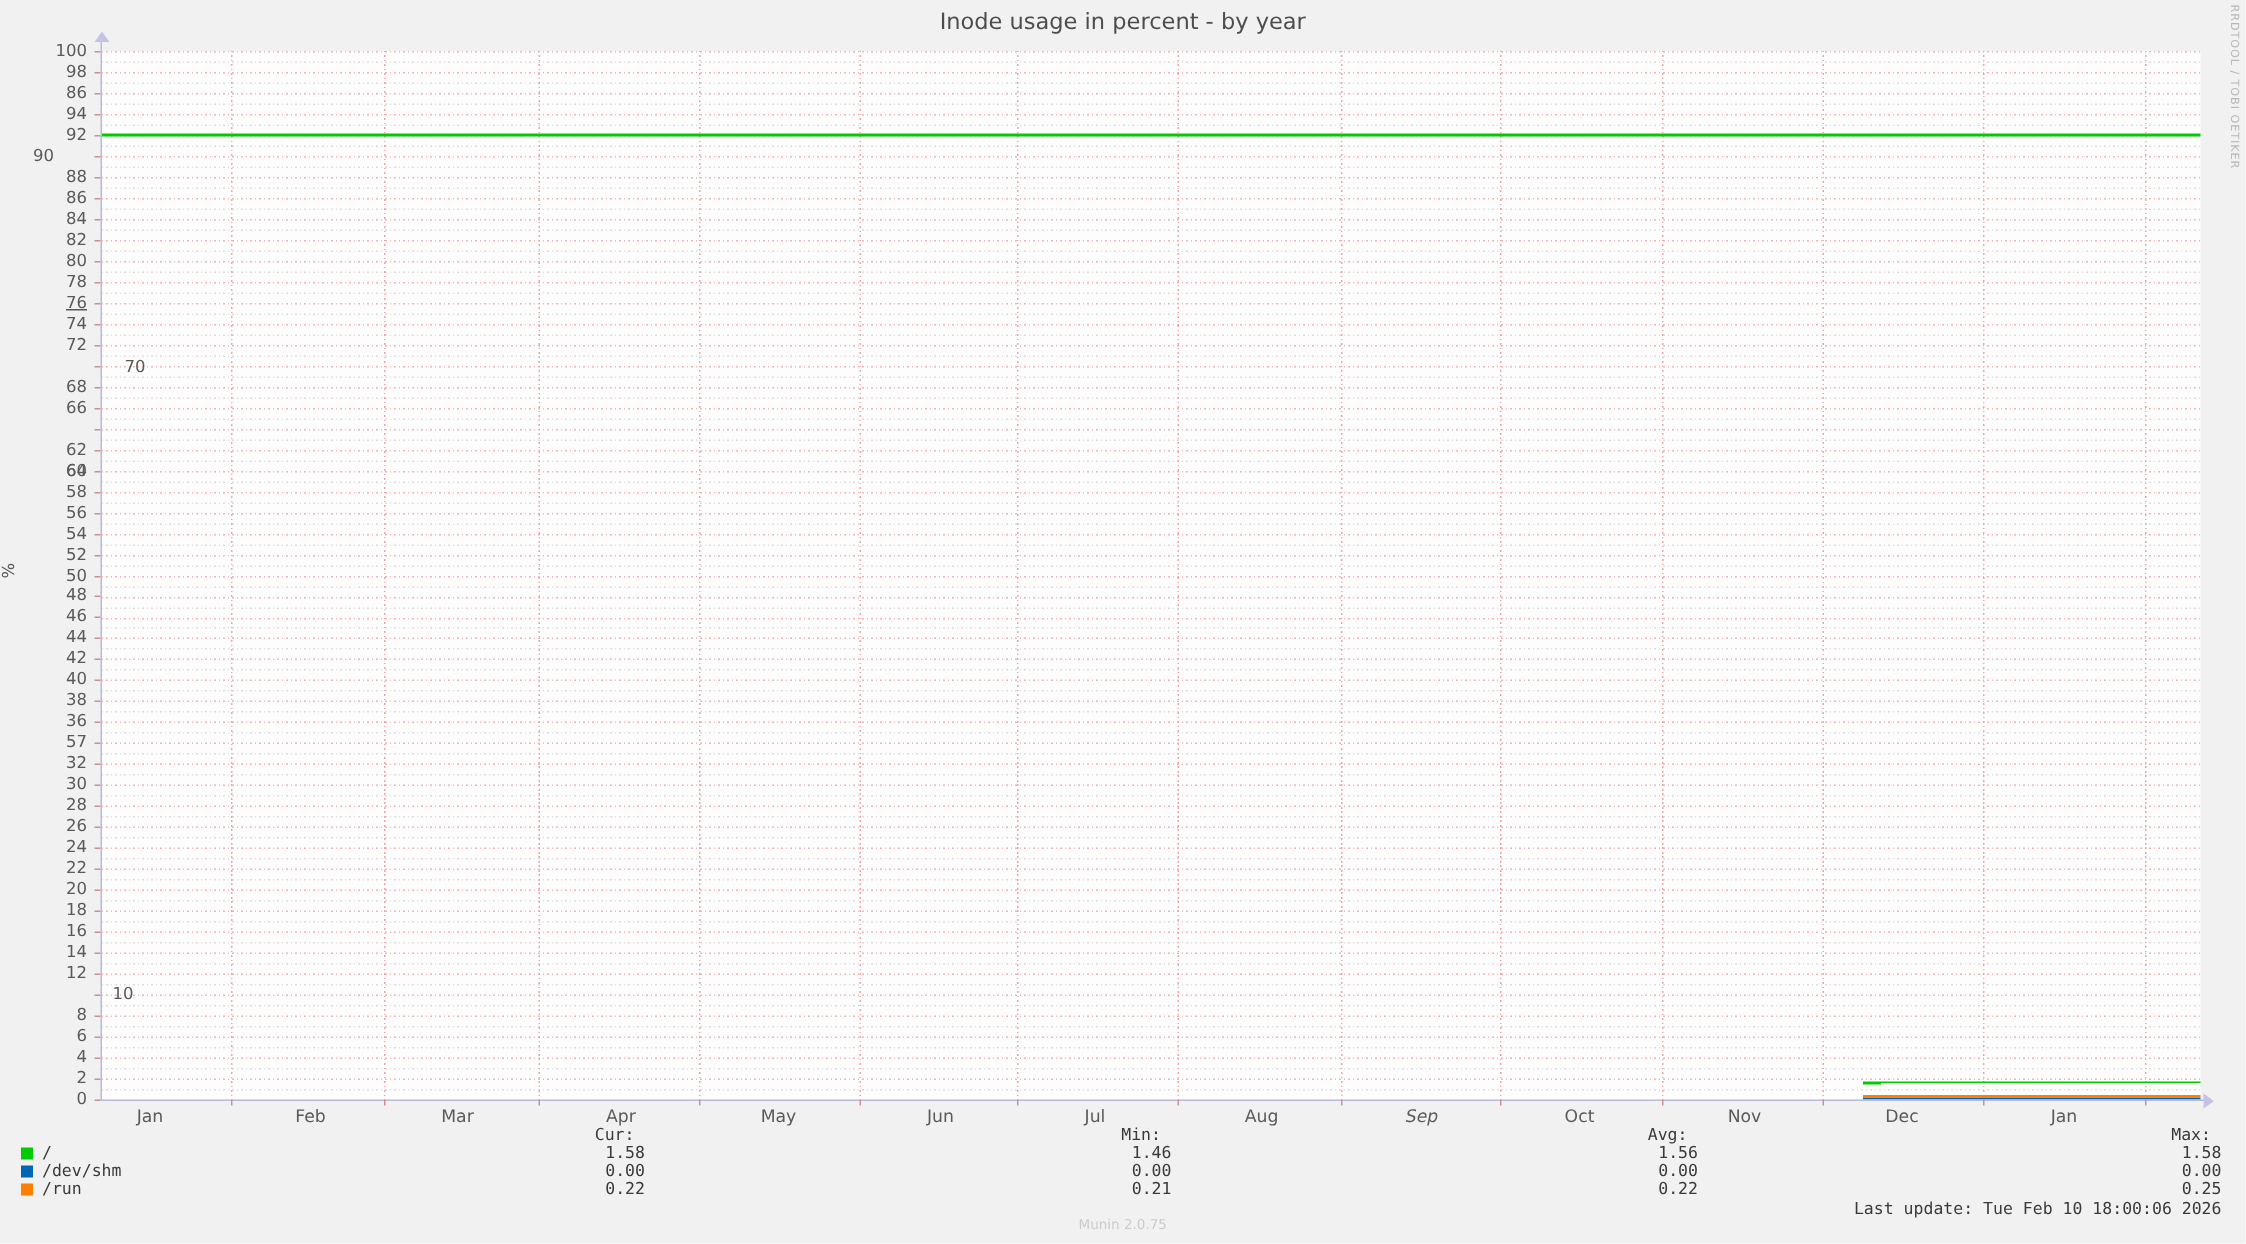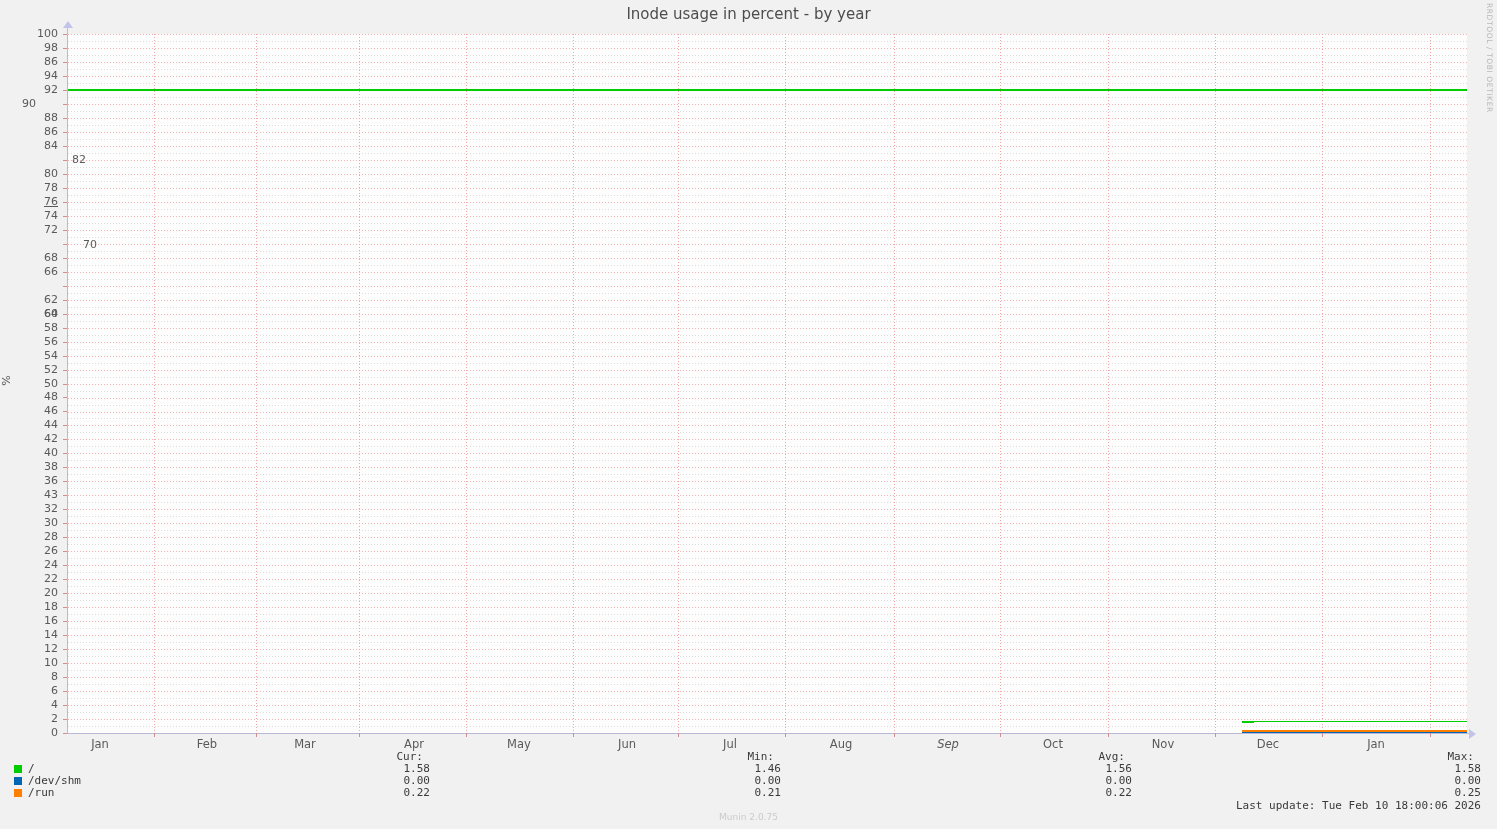--- a/index.html
+++ b/index.html
@@ -216,21 +216,21 @@
       <div class="ytick-label" style="top: 727px; left: 0px;">0</div>
       <div class="ytick-mark" style="top: 733px;"></div>
       <div class="ytick-label" style="top: 713.02px; left: 0px;">2</div>
       <div class="ytick-mark" style="top: 719.02px;"></div>
       <div class="ytick-label" style="top: 699.04px; left: 0px;">4</div>
       <div class="ytick-mark" style="top: 705.04px;"></div>
       <div class="ytick-label" style="top: 685.06px; left: 0px;">6</div>
       <div class="ytick-mark" style="top: 691.06px;"></div>
       <div class="ytick-label" style="top: 671.08px; left: 0px;">8</div>
       <div class="ytick-mark" style="top: 677.08px;"></div>
-      <div class="ytick-label" style="top: 657.1px; left: 0px;">10</div>
+      <div class="ytick-label" style="top: 657.1px; left: 0px; padding-left: 31px;">10</div>
       <div class="ytick-mark" style="top: 663.1px;"></div>
       <div class="ytick-label" style="top: 643.12px; left: 0px;">12</div>
       <div class="ytick-mark" style="top: 649.12px;"></div>
       <div class="ytick-label" style="top: 629.14px; left: 0px;">14</div>
       <div class="ytick-mark" style="top: 635.14px;"></div>
       <div class="ytick-label" style="top: 615.16px; left: 0px;">16</div>
       <div class="ytick-mark" style="top: 621.16px;"></div>
       <div class="ytick-label" style="top: 601.18px; left: 0px;">18</div>
       <div class="ytick-mark" style="top: 607.18px;"></div>
       <div class="ytick-label" style="top: 587.2px; left: 0px;">20</div>
@@ -240,21 +240,21 @@
       <div class="ytick-label" style="top: 559.24px; left: 0px;">24</div>
       <div class="ytick-mark" style="top: 565.24px;"></div>
       <div class="ytick-label" style="top: 545.26px; left: 0px;">26</div>
       <div class="ytick-mark" style="top: 551.26px;"></div>
       <div class="ytick-label" style="top: 531.28px; left: 0px;">28</div>
       <div class="ytick-mark" style="top: 537.28px;"></div>
       <div class="ytick-label" style="top: 517.3px; left: 0px;">30</div>
       <div class="ytick-mark" style="top: 523.3px;"></div>
       <div class="ytick-label" style="top: 503.32px; left: 0px;">32</div>
       <div class="ytick-mark" style="top: 509.32px;"></div>
-      <div class="ytick-label" style="top: 489.34px; left: 0px;">43</div>
+      <div class="ytick-label" style="top: 489.34px; left: 0px;">57</div>
       <div class="ytick-mark" style="top: 495.34px;"></div>
       <div class="ytick-label" style="top: 475.36px; left: 0px;">36</div>
       <div class="ytick-mark" style="top: 481.36px;"></div>
       <div class="ytick-label" style="top: 461.38px; left: 0px;">38</div>
       <div class="ytick-mark" style="top: 467.38px;"></div>
       <div class="ytick-label" style="top: 447.4px; left: 0px;">40</div>
       <div class="ytick-mark" style="top: 453.4px;"></div>
       <div class="ytick-label" style="top: 433.42px; left: 0px;">42</div>
       <div class="ytick-mark" style="top: 439.42px;"></div>
       <div class="ytick-label" style="top: 419.44px; left: 0px;">44</div>
@@ -288,21 +288,21 @@
       <div class="ytick-label" style="top: 223.72px; left: 0px;">72</div>
       <div class="ytick-mark" style="top: 229.72px;"></div>
       <div class="ytick-label" style="top: 209.74px; left: 0px;">74</div>
       <div class="ytick-mark" style="top: 215.74px;"></div>
       <div class="ytick-label" style="top: 195.76px; left: 0px; text-decoration: underline;">76</div>
       <div class="ytick-mark" style="top: 201.76px;"></div>
       <div class="ytick-label" style="top: 181.78px; left: 0px;">78</div>
       <div class="ytick-mark" style="top: 187.78px;"></div>
       <div class="ytick-label" style="top: 167.8px; left: 0px;">80</div>
       <div class="ytick-mark" style="top: 173.8px;"></div>
-      <div class="ytick-label" style="top: 153.82px; left: 0px; margin-left: 28px;">82</div>
+      <div class="ytick-label" style="top: 153.82px; left: 0px;">82</div>
       <div class="ytick-mark" style="top: 159.82px;"></div>
       <div class="ytick-label" style="top: 139.84px; left: 0px;">84</div>
       <div class="ytick-mark" style="top: 145.84px;"></div>
       <div class="ytick-label" style="top: 125.86px; left: 0px;">86</div>
       <div class="ytick-mark" style="top: 131.86px;"></div>
       <div class="ytick-label" style="top: 111.88px; left: 0px;">88</div>
       <div class="ytick-mark" style="top: 117.88px;"></div>
       <div class="ytick-label" style="top: 97.9px; left: 0px; text-align: center;">90</div>
       <div class="ytick-mark" style="top: 103.9px;"></div>
       <div class="ytick-label" style="top: 83.92px; left: 0px;">92</div>

